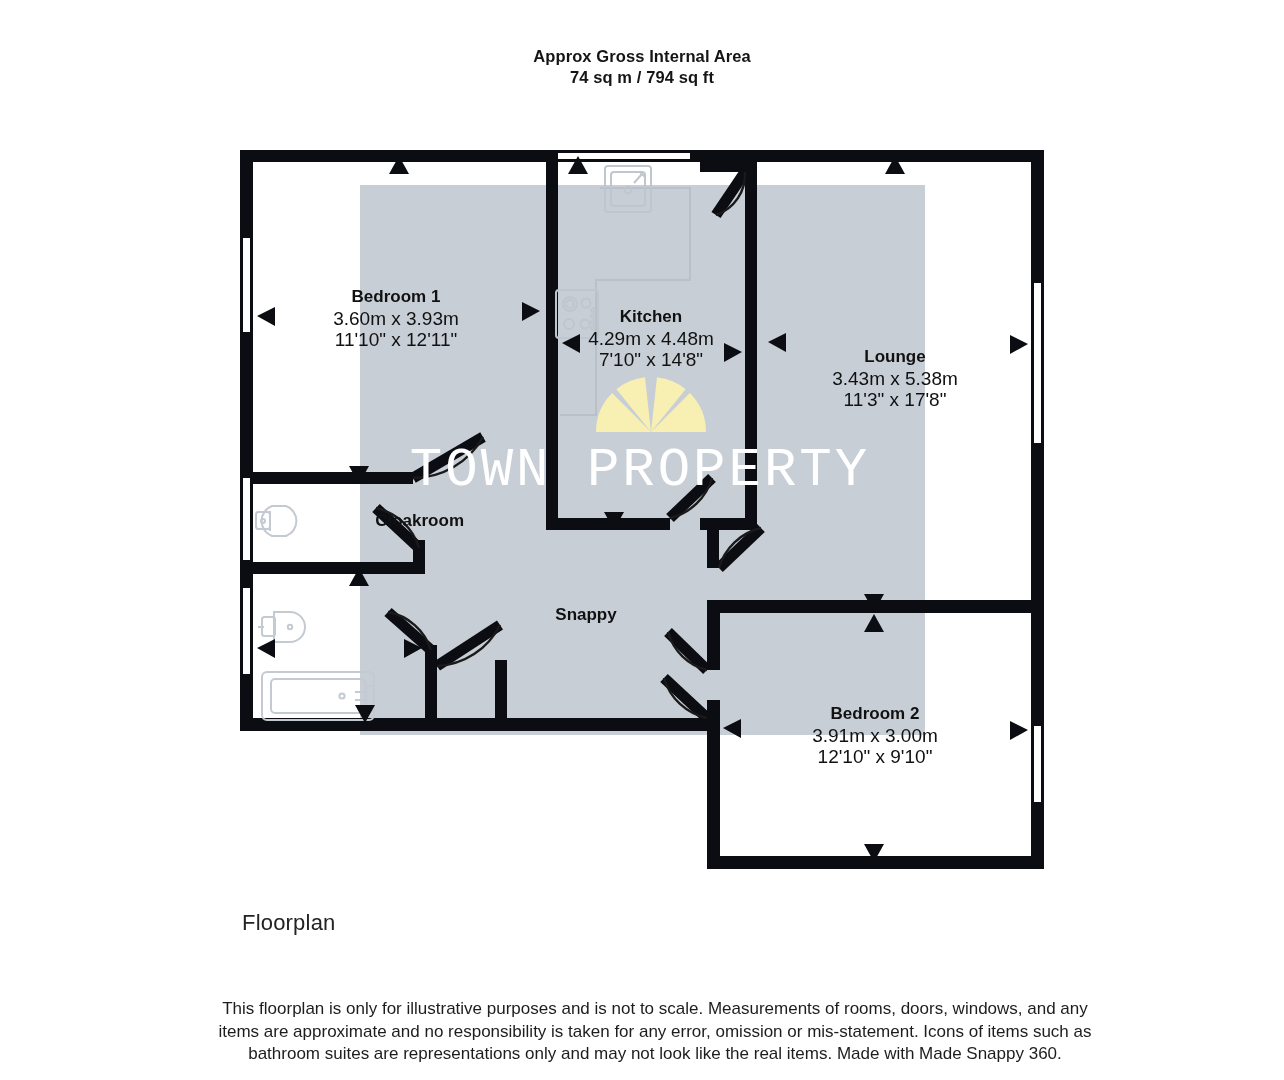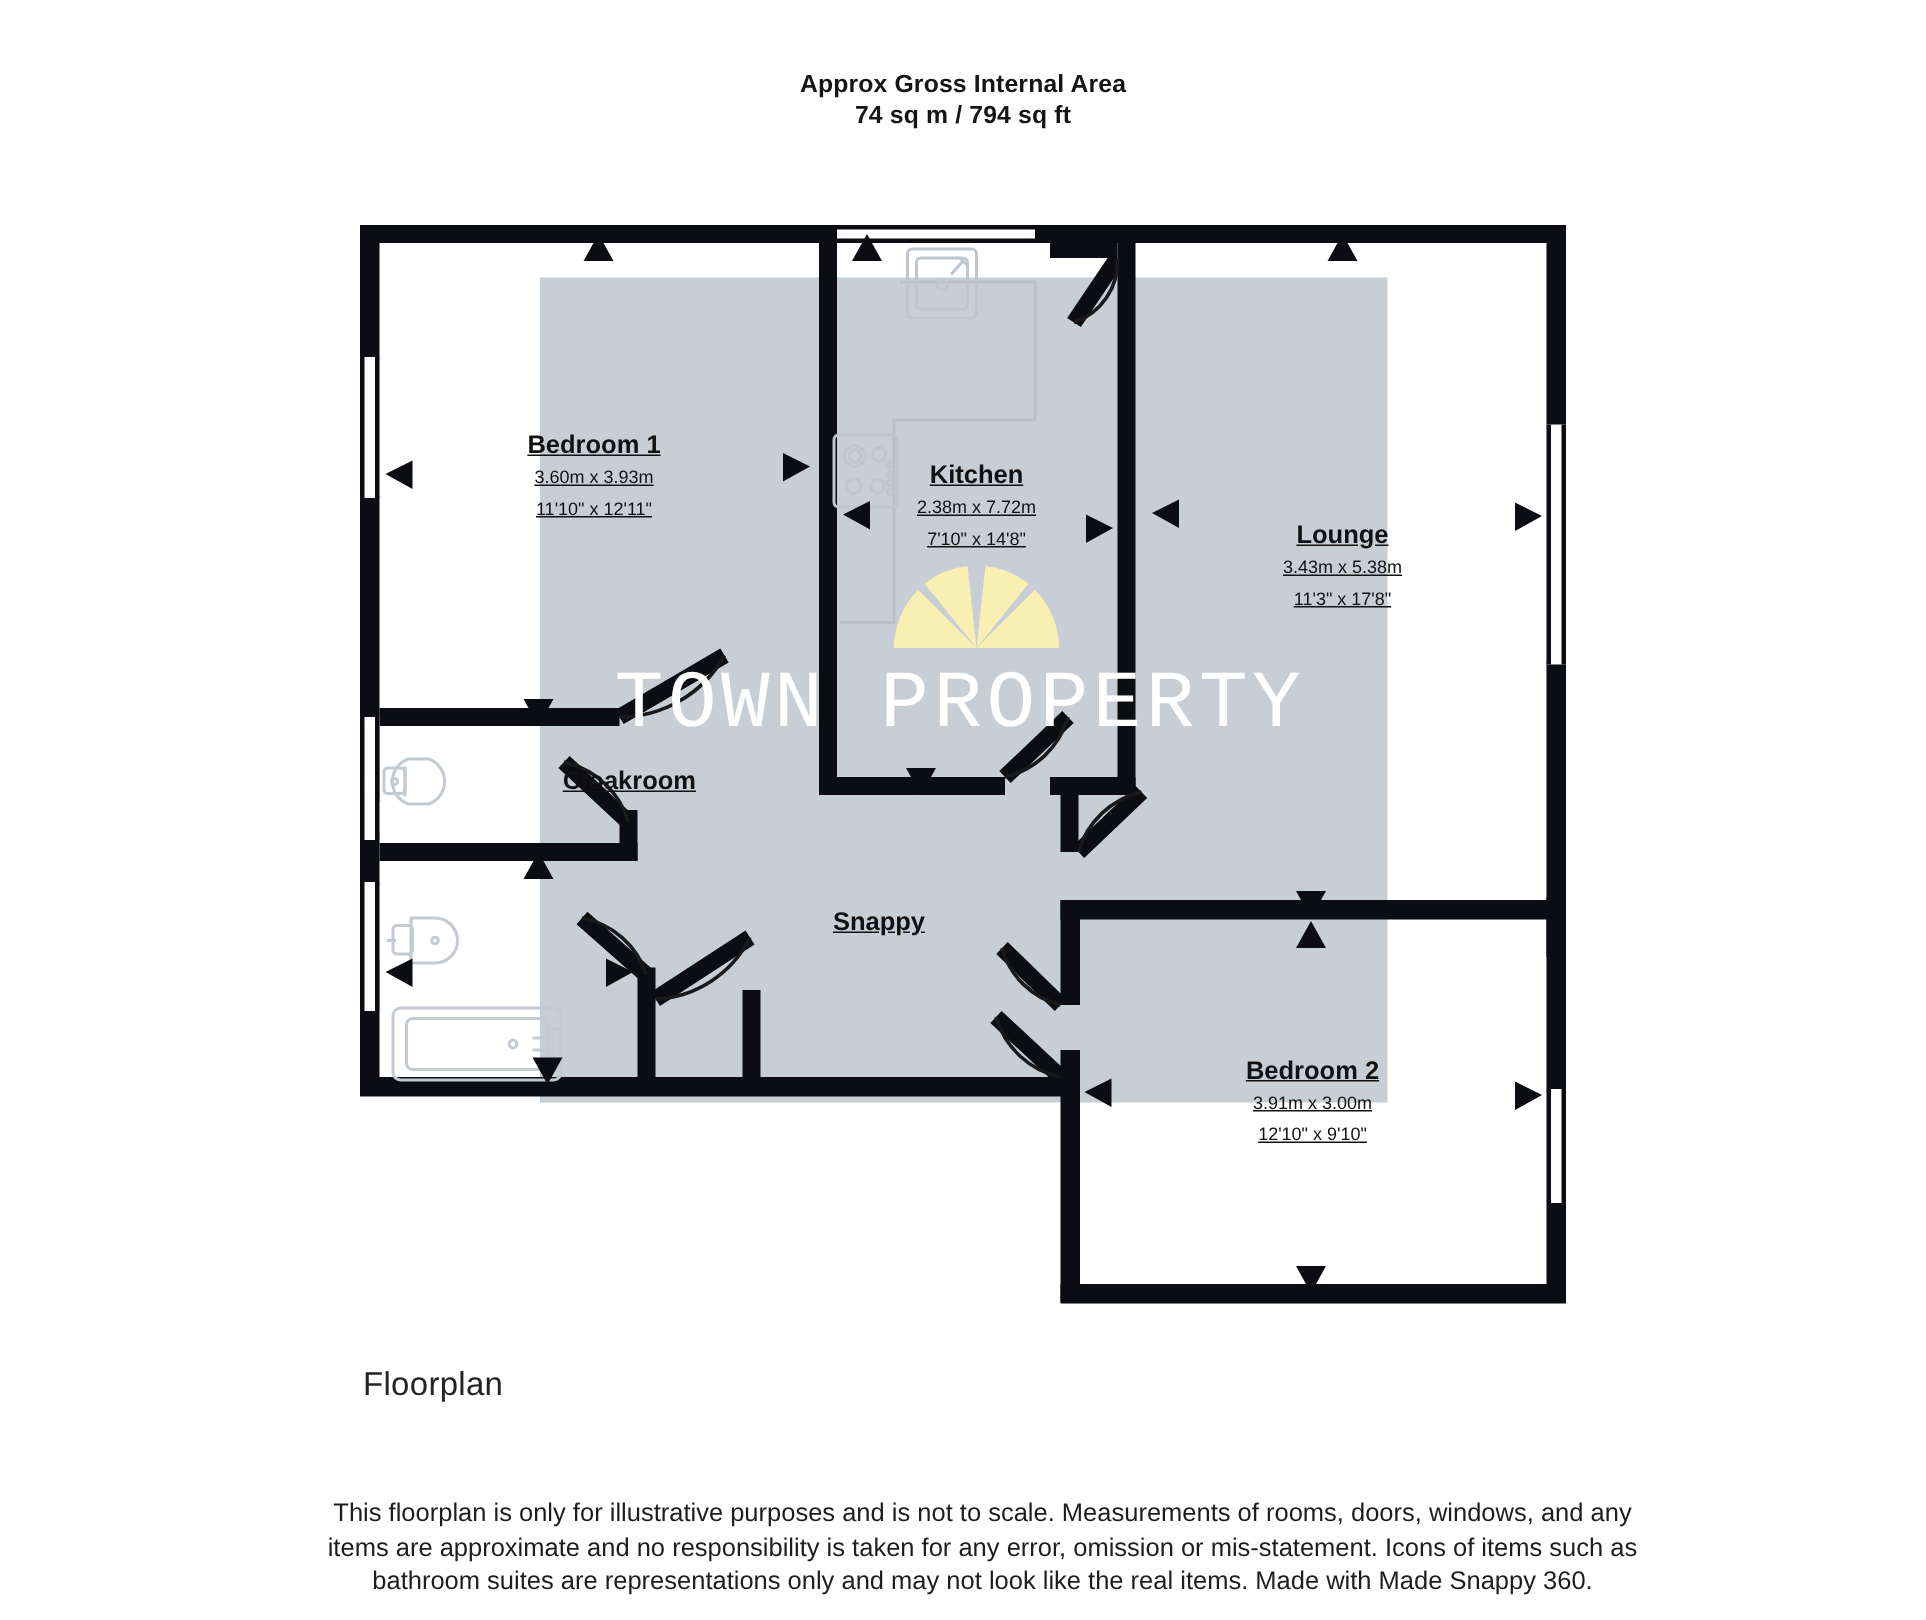--- a/index.html
+++ b/index.html
@@ -50,30 +50,29 @@
     display: block;
   }
 
   
   .lbl {
     position: absolute;
     text-align: center;
     color: #111111;
     white-space: nowrap;
     pointer-events: none;
-    text-decoration: underline;
   }
   .lbl .nm {
     font-size: 17px;
     font-weight: bold;
     line-height: 22px;
     display: block;
   }
   .lbl .dm {
-    font-size: 12px;
+    font-size: 19px;
     font-weight: normal;
     line-height: 21px;
     display: block;
   }
   .lbl.small .nm { font-size: 17px; }
 
   
   #wm-wrap {
     position: absolute;
     left: 0;
@@ -361,21 +360,21 @@
   </div>
 
   <div class="lbl" style="left:286px; top:286px; width:220px;">
     <span class="nm">Bedroom 1</span>
     <span class="dm">3.60m x 3.93m</span>
     <span class="dm">11'10" x 12'11"</span>
   </div>
 
   <div class="lbl" style="left:561px; top:306px; width:180px;">
     <span class="nm">Kitchen</span>
-    <span class="dm">2.38m x 7.72m</span>
+    <span class="dm">4.29m x 4.48m</span>
     <span class="dm">7'10" x 14'8"</span>
   </div>
 
   <div class="lbl" style="left:785px; top:346px; width:220px;">
     <span class="nm">Lounge</span>
     <span class="dm">3.43m x 5.38m</span>
     <span class="dm">11'3" x 17'8"</span>
   </div>
 
   <div class="lbl small" style="left:264px; top:510px; width:200px; text-align:right;">

